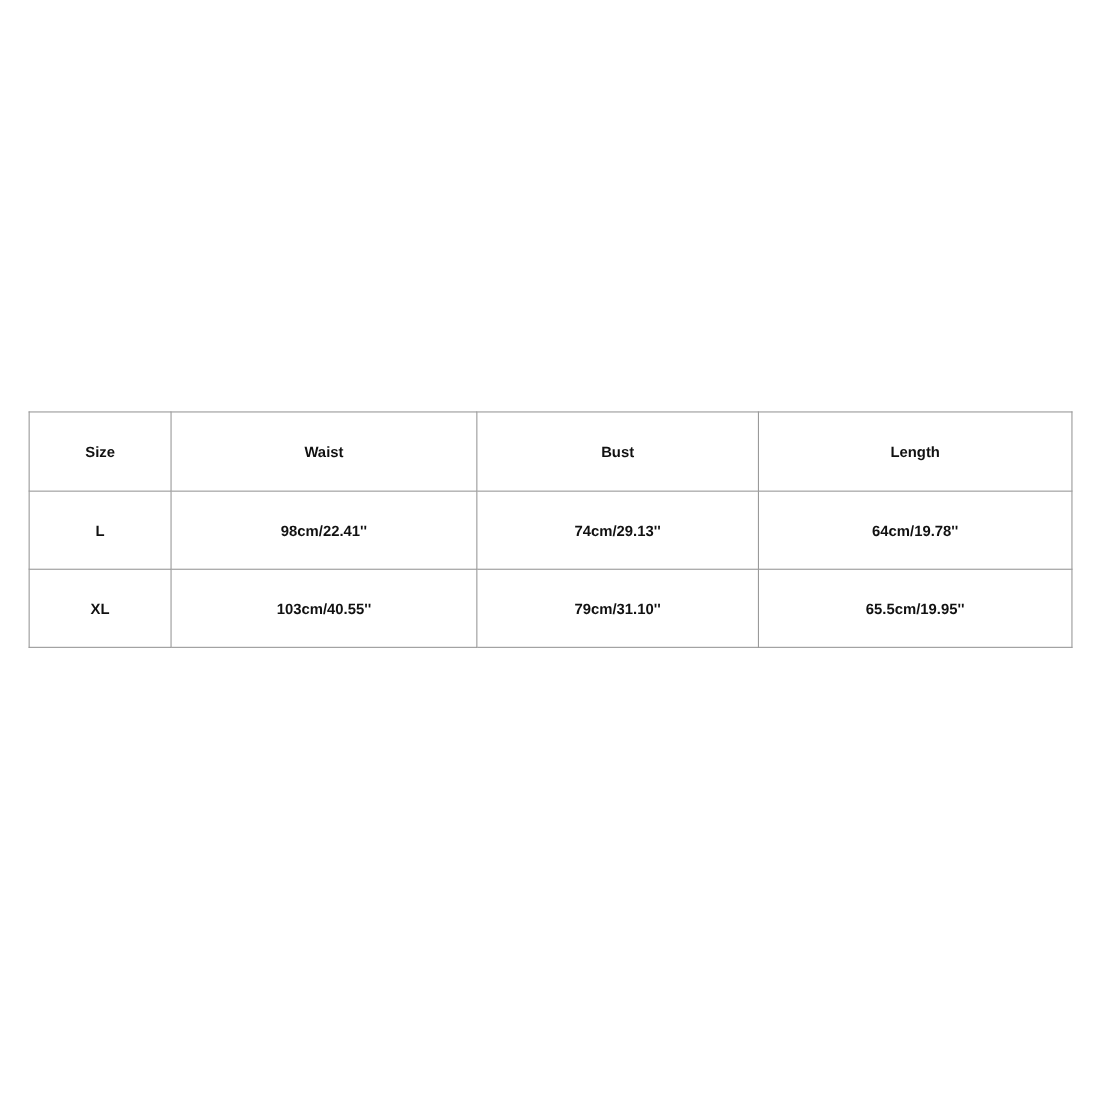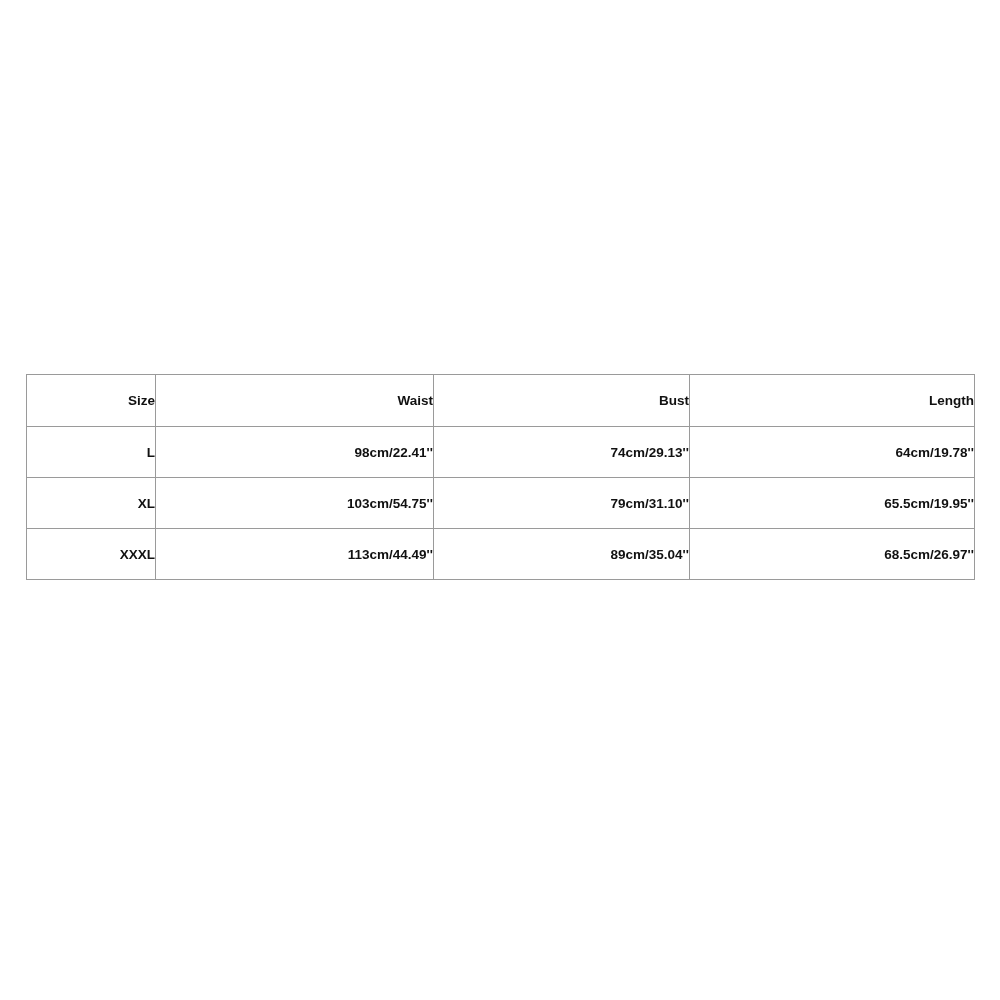--- a/index.html
+++ b/index.html
@@ -22,26 +22,26 @@
   .size-chart {
     position: absolute;
     left: 26px;
     top: 374px;
     width: 948px;
     border-collapse: collapse;
     table-layout: fixed;
   }
   .size-chart td, .size-chart th {
     border: 1px solid #9a9a9a;
-    text-align: right;
+    text-align: center;
     vertical-align: middle;
     font-weight: bold;
     font-size: 13.5px;
     color: #111111;
-    padding: 0;
+    padding: 10px;
   }
   .size-chart thead th {
     height: 51px;
     font-size: 13.5px;
   }
   .size-chart tbody td {
     height: 50px;
     font-size: 13.5px;
   }
   col.c-size { width: 129px; }
@@ -70,25 +70,19 @@
     </thead>
     <tbody>
       <tr>
         <td>L</td>
         <td>98cm/22.41''</td>
         <td>74cm/29.13''</td>
         <td>64cm/19.78''</td>
       </tr>
       <tr>
         <td>XL</td>
-        <td>103cm/54.75''</td>
+        <td>103cm/40.55''</td>
         <td>79cm/31.10''</td>
         <td>65.5cm/19.95''</td>
-      </tr>
-      <tr>
-        <td>XXXL</td>
-        <td>113cm/44.49''</td>
-        <td>89cm/35.04''</td>
-        <td>68.5cm/26.97''</td>
       </tr>
     </tbody>
   </table>
 </div>
 
 </body></html>

